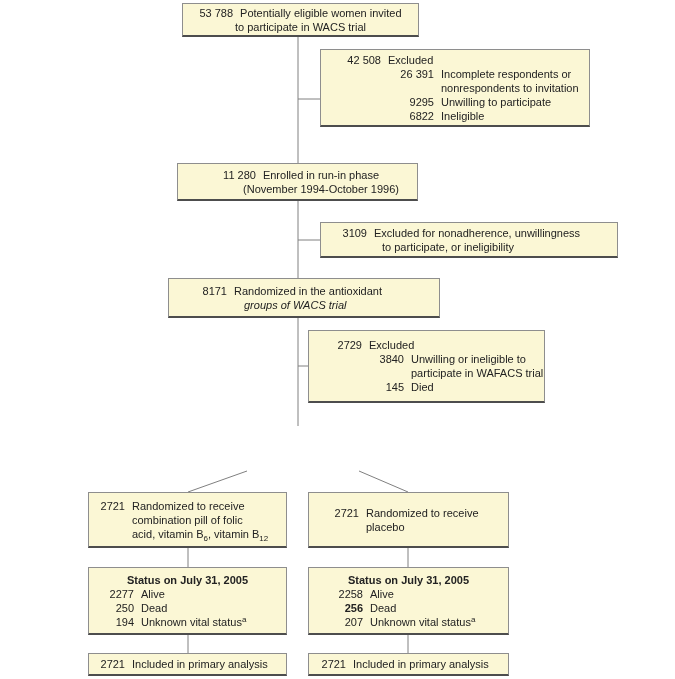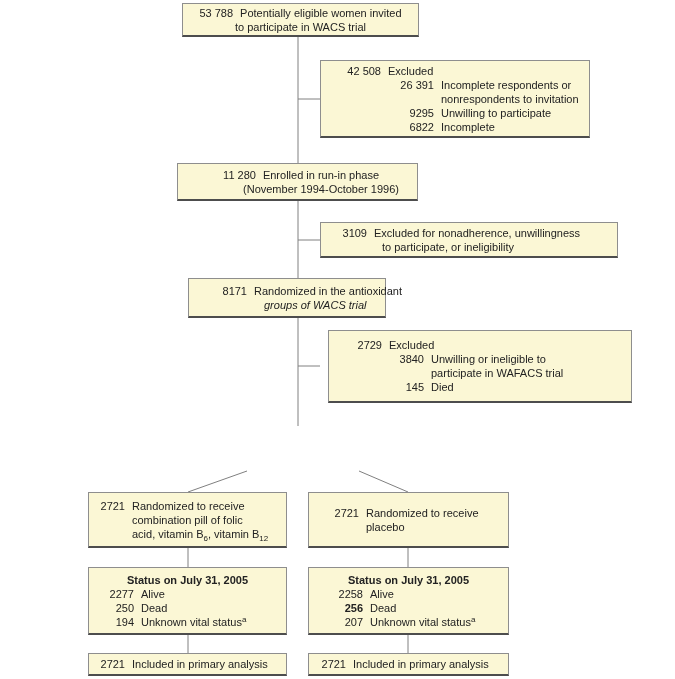--- a/index.html
+++ b/index.html
@@ -26,25 +26,25 @@
     text-align:center;
   }
   .line{display:flex;white-space:nowrap;}
   .line.center{justify-content:center;}
   .line.bold{font-weight:bold;}
   .num{flex:0 0 auto;text-align:right;margin-right:7px;}
   sub{font-size:8px;line-height:0;position:relative;top:3px;vertical-align:baseline;}
   sup{font-size:8px;line-height:0;position:relative;top:-4px;vertical-align:baseline;}
   
   .n-eligible        {left:182px;top:3px;  width:237px;height:34px;}
-  .n-excl-invite     {left:320px;top:60px; width:270px;height:78px;}
+  .n-excl-invite     {left:320px;top:49px; width:270px;height:78px;}
   .n-runin           {left:177px;top:163px;width:241px;height:38px;align-items:center;}
   .n-excl-nonadh     {left:320px;top:222px;width:298px;height:36px;}
-  .n-rand-wacs       {left:188px;top:278px;width:198px;height:40px;}
-  .n-excl-wafacs     {left:328px;top:330px;width:304px;height:73px;}
+  .n-rand-wacs       {left:168px;top:278px;width:272px;height:40px;}
+  .n-excl-wafacs     {left:308px;top:330px;width:237px;height:73px;}
   .n-rand-wafacs     {left:188px;top:425px;width:228px;height:50px;}
   .n-arm-folic       {left:88px; top:492px;width:199px;height:56px;}
   .n-arm-placebo     {left:308px;top:492px;width:201px;height:56px;}
   .n-status-folic    {left:88px; top:567px;width:199px;height:68px;}
   .n-status-placebo  {left:308px;top:567px;width:201px;height:68px;}
   .n-analysis-folic  {left:88px; top:653px;width:199px;height:23px;}
   .n-analysis-placebo{left:308px;top:653px;width:201px;height:23px;}
 </style>
 </head>
 <body>
@@ -87,21 +87,21 @@
       <div class="line">
         <span class="num" style="width: 107px;"></span>
         <span class="txt">nonrespondents to invitation</span>
       </div>
       <div class="line">
         <span class="num" style="width: 107px;">9295</span>
         <span class="txt">Unwilling to participate</span>
       </div>
       <div class="line">
         <span class="num" style="width: 107px;">6822</span>
-        <span class="txt">Incomplete</span>
+        <span class="txt">Ineligible</span>
       </div>
     </div>
   <div class="node n-runin">
       <div class="line">
         <span class="num" style="width: 40px;">11 280</span>
         <span class="txt">Enrolled in run-in phase</span>
       </div>
       <div class="line">
         <span class="num" style="width: 40px;"></span>
         <span class="txt">(November 1994-October 1996)</span>

